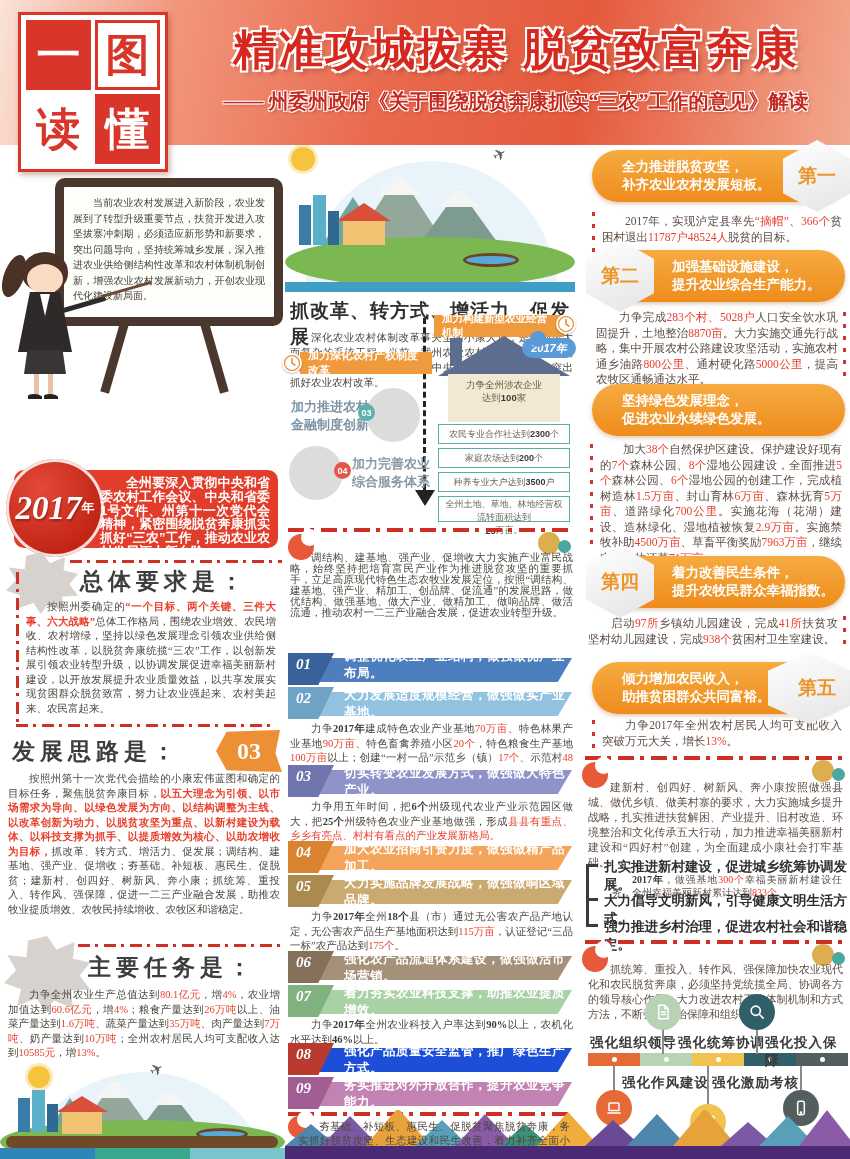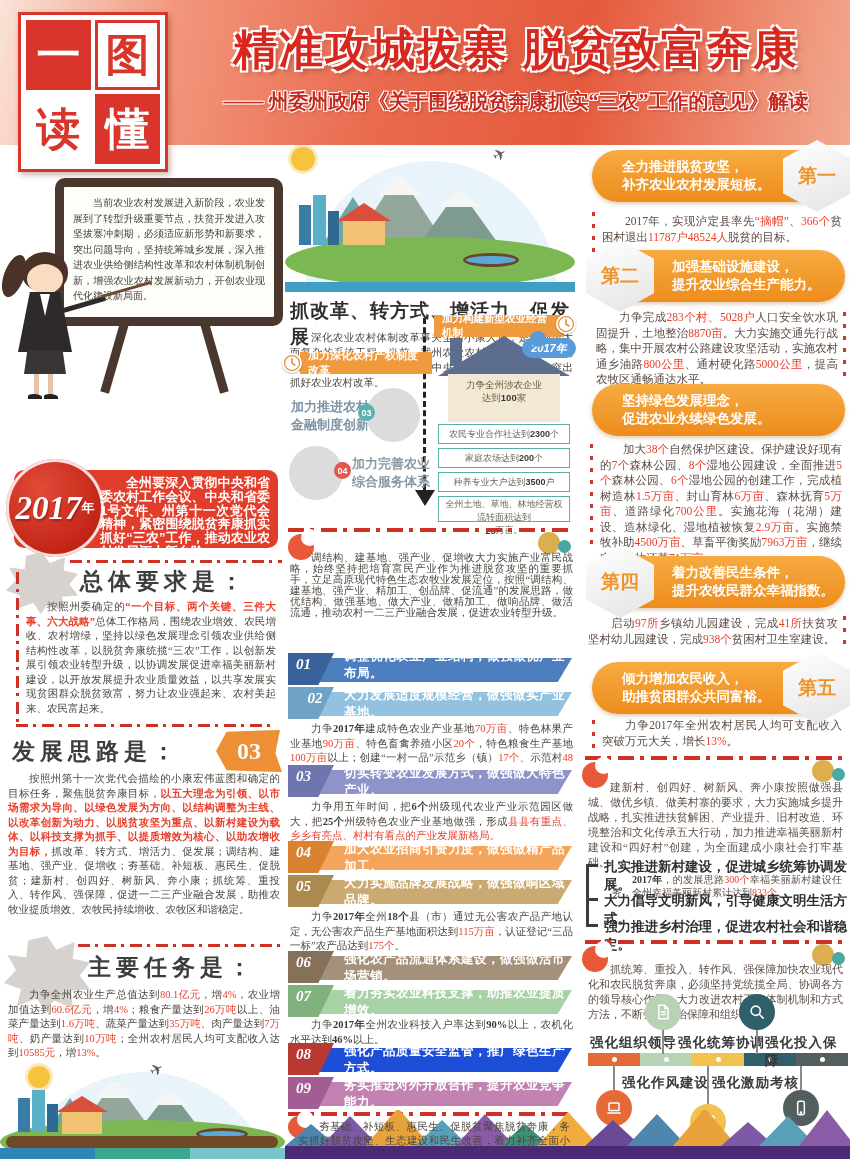--- a/index.html
+++ b/index.html
@@ -296,21 +296,21 @@
   <div class="mi" style="top:658px;">
     <div class="mi-bar" style="background: rgb(77, 127, 190); align-items: flex-end;">
         <span class="mi-title">调整优化农业产业结构，做强做优产业布局。</span>
       </div>
     <div class="mi-num" style="background: rgb(58, 98, 154);"><span>01</span></div>
   </div>
   <div class="mi" style="top:692px;">
     <div class="mi-bar" style="background: rgb(147, 194, 224);">
         <span class="mi-title">大力发展适度规模经营，做强做实产业基地。</span>
       </div>
-    <div class="mi-num" style="background: rgb(111, 163, 198); text-align: center;"><span>02</span></div>
+    <div class="mi-num" style="background: rgb(111, 163, 198);"><span>02</span></div>
   </div>
   <p class="body-txt mbody" style="left:290px;top:722px;width:283px;"><span>力争</span><span class="seg-b">2017年</span><span>建成特色农业产业基地</span><span class="seg-r">70万亩</span><span>、特色林果产业基地</span><span class="seg-r">90万亩</span><span>、特色畜禽养殖小区</span><span class="seg-r">20个</span><span>，特色粮食生产基地</span><span class="seg-r">100万亩</span><span>以上；创建“一村一品”示范乡（镇）</span><span class="seg-r">17个</span><span>、示范村</span><span class="seg-r">48个</span><span>。</span></p>
   <div class="mi" style="top:770px;">
     <div class="mi-bar" style="background: rgb(142, 148, 201);">
         <span class="mi-title">切实转变农业发展方式，做强做大特色产业。</span>
       </div>
     <div class="mi-num" style="background: rgb(111, 118, 173);"><span>03</span></div>
   </div>
   <p class="body-txt mbody" style="left:290px;top:800px;width:283px;"><span>力争用五年时间，把</span><span class="seg-b">6个</span><span>州级现代农业产业示范园区做大，把</span><span class="seg-b">25个</span><span>州级特色农业产业基地做强，形成</span><span class="seg-r">县县有重点、乡乡有亮点、村村有看点的产业发展新格局。</span></p>
   <div class="mi" style="top:846px;">
@@ -388,39 +388,39 @@
     <div class="pill-title" style="left:80px;">着力改善民生条件，
 提升农牧民群众幸福指数。</div>
   </div>
   <div class="rdots" style="left:843px;top:616px;height:34px;"></div>
   <p class="rbody" style="left:588px;top:616px;width:250px;"><span>启动</span><span class="seg-r">97所</span><span>乡镇幼儿园建设，完成</span><span class="seg-r">41所</span><span>扶贫攻坚村幼儿园建设，完成</span><span class="seg-r">938个</span><span>贫困村卫生室建设。</span></p>
 
   <div class="pill" style="top:662px;">
     <div class="pill-bg"></div>
     <div class="pill-title" style="left:30px;">倾力增加农民收入，
 助推贫困群众共同富裕。</div>
-    <div class="hex" style="right:-6px;">第五</div>
+    <div class="hex" style="right:-6px;padding-left:15px;">第五</div>
   </div>
   <div class="rdots" style="left:592px;top:720px;height:34px;"></div>
   <p class="rbody" style="left:602px;top:718px;width:240px;"><span>力争2017年全州农村居民人均可支配收入突破万元大关，增长</span><span class="seg-r">13%</span><span>。</span></p>
 
   <div class="rsep" style="left:585px;top:756px;width:263px;"></div>
   <div class="moon" style="left:582px;top:762px;"></div>
   <div class="dotpair" style="left:812px;top:760px;">
       <div class="d1"></div>
       <div class="d2"></div>
     </div>
   <p class="rbody" style="left:588px;top:780px;width:255px;font-size:11px;line-height:15px;">建新村、创四好、树新风、奔小康按照做强县城、做优乡镇、做美村寨的要求，大力实施城乡提升战略，扎实推进扶贫解困、产业提升、旧村改造、环境整治和文化传承五大行动，加力推进幸福美丽新村建设和“四好村”创建，为全面建成小康社会打牢基础。</p>
 
   <div class="bline" style="top:864px;height:62px;"></div>
   <div class="btick" style="top:864px;"></div>
   <div class="btick" style="top:898px;"></div>
   <div class="btick" style="top:924px;"></div>
   <div class="bracket-item" style="left:604px;top:858px;">扎实推进新村建设，促进城乡统筹协调发展。</div>
-  <p class="rbody" style="left:612px;top:874px;width:230px;font-size:10px;line-height:12.5px;"><span class="seg-b">2017年</span><span>，的发展思路</span><span class="seg-r">300个</span><span>幸福美丽新村建设任务，全州幸福美丽新村累计达到</span><span class="seg-r">833个</span><span>。</span></p>
+  <p class="rbody" style="left:612px;top:874px;width:230px;font-size:10px;line-height:12.5px;"><span class="seg-b">2017年</span><span>，做强基地</span><span class="seg-r">300个</span><span>幸福美丽新村建设任务，全州幸福美丽新村累计达到</span><span class="seg-r">833个</span><span>。</span></p>
   <div class="bracket-item" style="left:604px;top:892px;">大力倡导文明新风，引导健康文明生活方式。</div>
   <div class="bracket-item" style="left:604px;top:918px;">强力推进乡村治理，促进农村社会和谐稳定。</div>
 
   <div class="rsep" style="left:585px;top:940px;width:263px;"></div>
   <div class="moon" style="left:582px;top:946px;"></div>
   <div class="dotpair" style="left:812px;top:944px;">
       <div class="d1"></div>
       <div class="d2"></div>
     </div>
   <p class="rbody" style="left:588px;top:962px;width:255px;font-size:11px;line-height:15px;">抓统筹、重投入、转作风、强保障加快农业现代化和农民脱贫奔康，必须坚持党统揽全局、协调各方的领导核心作用，大力改进农村工作体制机制和方式方法，不断强化政治保障和组织保障。</p>

